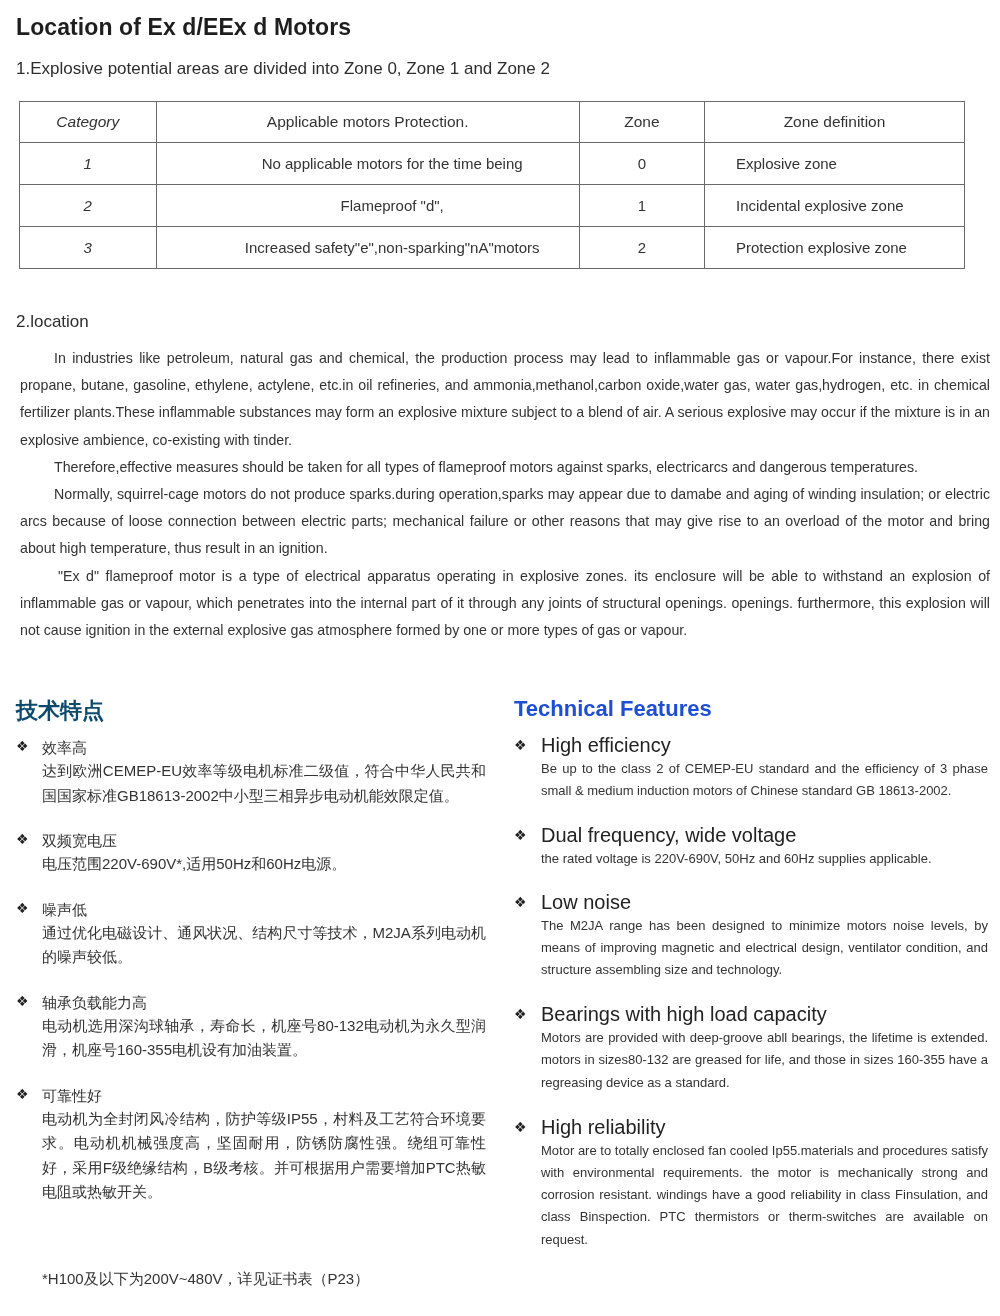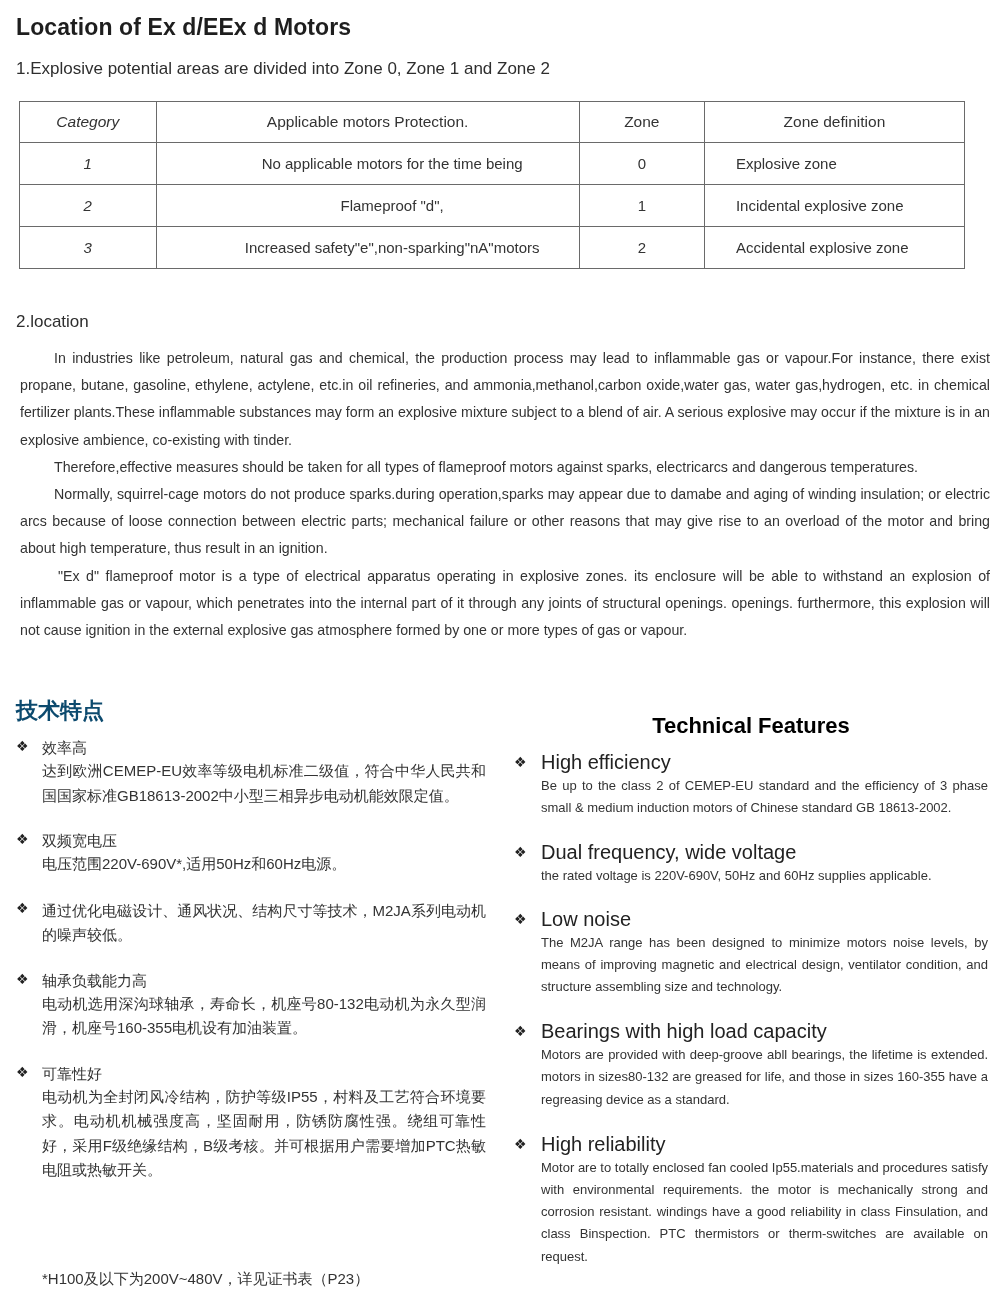--- a/index.html
+++ b/index.html
@@ -34,21 +34,21 @@
   .body-text {
     left: 20px; top: 345px; width: 970px; font-size: 14.2px; line-height: 27.2px;
     color: #333; text-align: justify;
   }
   .body-text p { margin: 0; text-indent: 34px; }
   .body-text p.p4 { text-indent: 38px; }
 
   .cn-col { left: 16px; top: 696px; width: 470px; }
   .en-col { left: 514px; top: 696px; width: 474px; }
   .cn-heading { font-size: 22px; font-weight: bold; color: #0c4a6e; margin: 0 0 11px 0; }
-  .en-heading { font-size: 22px; font-weight: bold; color: #000000; margin: 17px 0 10px 0; text-align: center; }
+  .en-heading { font-size: 22px; font-weight: bold; color: #1d4ed8; margin: 0 0 10px 0; }
 
   .cn-feature { position: relative; padding-left: 26px; margin-bottom: 22px; }
   .cn-feature .bullet { position: absolute; left: 0; top: 1px; font-size: 14px; color: #222; }
   .cn-feature .ftitle { font-size: 15px; color: #333; line-height: 22px; }
   .cn-feature .fbody { font-size: 15px; color: #333; line-height: 24.5px; text-align: justify; }
 
   .en-feature { position: relative; padding-left: 27px; }
   .en-feature .bullet { position: absolute; left: 0; top: 5px; font-size: 14px; color: #222; }
   .en-feature .ftitle { font-size: 20px; color: #222; line-height: 26px; }
   .en-feature .fbody { font-size: 13px; color: #333; line-height: 22.2px; text-align: justify; text-align-last: left; }
@@ -78,21 +78,21 @@
   <tr>
     <td class="c1">2</td>
     <td class="c2">Flameproof "d",</td>
     <td class="c3">1</td>
     <td class="c4">Incidental explosive zone</td>
   </tr>
   <tr>
     <td class="c1">3</td>
     <td class="c2">Increased safety"e",non-sparking"nA"motors</td>
     <td class="c3">2</td>
-    <td class="c4">Accidental explosive zone</td>
+    <td class="c4">Protection explosive zone</td>
   </tr>
 </tbody>
   </table>
 
 <div class="abs sec2">2.location</div>
 
 <div class="abs body-text">
   <p>In industries like petroleum, natural gas and chemical, the production process may lead to inflammable gas or vapour.For instance, there exist propane, butane, gasoline, ethylene, actylene, etc.in oil refineries, and ammonia,methanol,carbon oxide,water gas, water gas,hydrogen, etc. in chemical fertilizer plants.These inflammable substances may form an explosive mixture subject to a blend of air. A serious explosive may occur if the mixture is in an explosive ambience, co-existing with tinder.</p>
   <p>Therefore,effective measures should be taken for all types of flameproof motors against sparks, electricarcs and dangerous temperatures.</p>
   <p>Normally, squirrel-cage motors do not produce sparks.during operation,sparks may appear due to damabe and aging of winding insulation; or electric arcs because of loose connection between electric parts; mechanical failure or other reasons that may give rise to an overload of the motor and bring about high temperature, thus result in an ignition.</p>
@@ -107,20 +107,21 @@
     <div class="ftitle">效率高</div>
     <div class="fbody">达到欧洲CEMEP-EU效率等级电机标准二级值，符合中华人民共和国国家标准GB18613-2002中小型三相异步电动机能效限定值。</div>
   </div>
   <div class="cn-feature">
     <span class="bullet">❖</span>
     <div class="ftitle">双频宽电压</div>
     <div class="fbody">电压范围220V-690V*,适用50Hz和60Hz电源。</div>
   </div>
   <div class="cn-feature">
     <span class="bullet">❖</span>
+    <div class="ftitle">噪声低</div>
     <div class="fbody">通过优化电磁设计、通风状况、结构尺寸等技术，M2JA系列电动机的噪声较低。</div>
   </div>
   <div class="cn-feature">
     <span class="bullet">❖</span>
     <div class="ftitle">轴承负载能力高</div>
     <div class="fbody">电动机选用深沟球轴承，寿命长，机座号80-132电动机为永久型润滑，机座号160-355电机设有加油装置。</div>
   </div>
   <div class="cn-feature">
     <span class="bullet">❖</span>
     <div class="ftitle">可靠性好</div>

